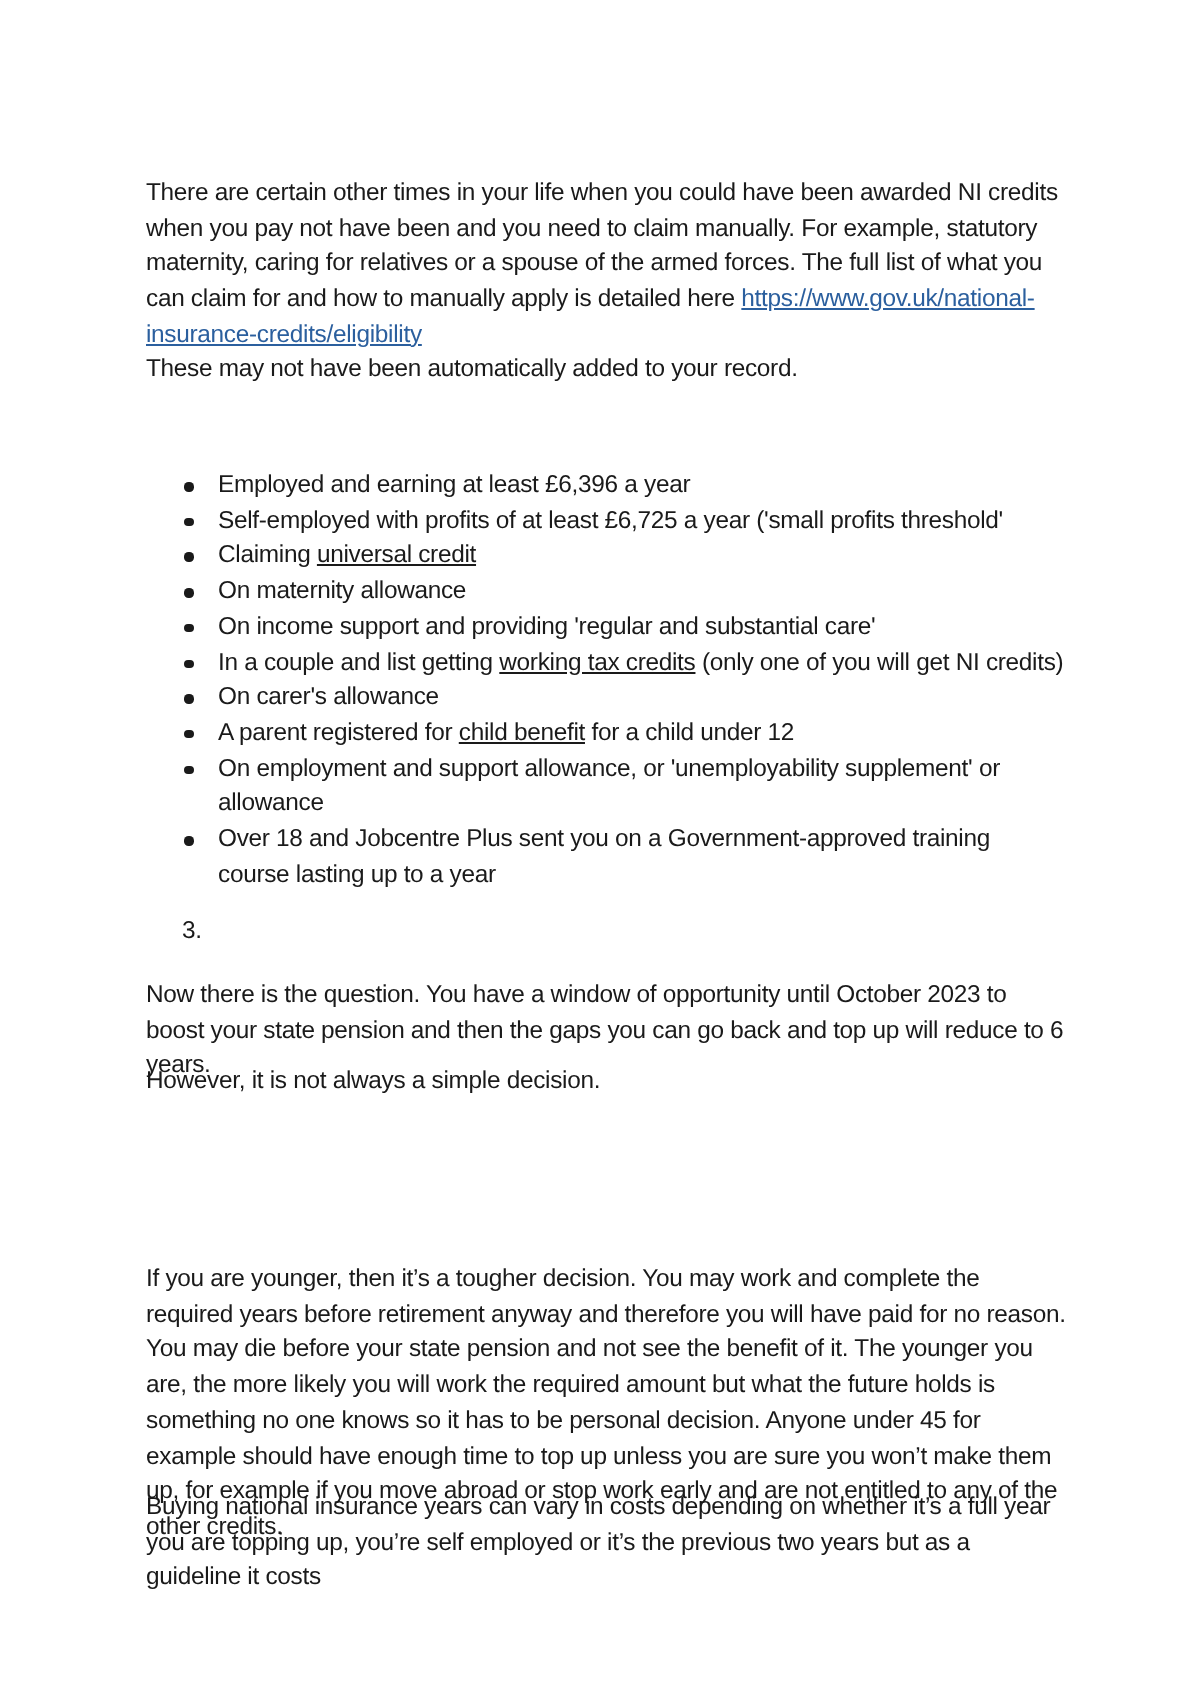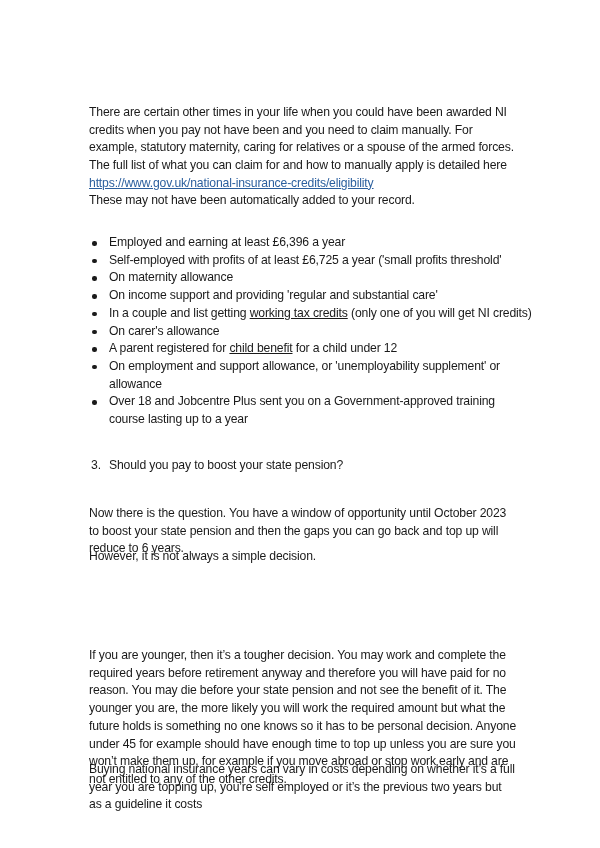--- a/index.html
+++ b/index.html
@@ -5,21 +5,21 @@
   html, body { margin: 0; padding: 0; background: #ffffff; }
   body { width: 600px; height: 848px; position: relative; overflow: hidden; }
   .page {
     position: absolute; left: 0; top: 0; width: 600px; height: 848px; background: #ffffff;
     font-family: "Liberation Sans", sans-serif; color: #1a1a1a;
   }
   .blk {
     position: absolute; left: 73px; width: 460px;
     font-size: 12.2px; line-height: 17.7px; letter-spacing: -0.15px;
   }
-  .blk p { margin: 16px; }
+  .blk p { margin: 0; }
   a.link { color: #2b5f9e; text-decoration: underline; }
   .u { text-decoration: underline; }
   ul.bullets { list-style: none; margin: 0; padding: 0; }
   ul.bullets li { position: relative; padding-left: 36px; }
   ul.bullets li .dot {
     position: absolute; left: 19px; top: 7px; width: 4.5px; height: 4.5px;
     background: #1a1a1a; border-radius: 50%;
   }
   .num-item { position: relative; padding-left: 36px; }
   .num-item .num { position: absolute; left: 18px; top: 0; }
@@ -35,34 +35,34 @@
 
   <div class="blk" style="top:176px;">
     <p>These may not have been automatically added to your record.</p>
   </div>
 
 
   <div class="blk" style="top:234px;">
     <ul class="bullets">
       <li><span class="dot"></span><span>Employed and earning at least £6,396 a year</span></li>
       <li><span class="dot"></span><span>Self-employed with profits of at least £6,725 a year ('small profits threshold'</span></li>
+      <li><span class="dot"></span><span>Claiming </span><span class="u">universal credit</span></li>
       <li><span class="dot"></span><span>On maternity allowance</span></li>
       <li><span class="dot"></span><span>On income support and providing 'regular and substantial care'</span></li>
       <li><span class="dot"></span><span>In a couple and list getting </span><span class="u">working tax credits</span><span> (only one of you will get NI credits)</span></li>
       <li><span class="dot"></span><span>On carer's allowance</span></li>
       <li><span class="dot"></span><span>A parent registered for </span><span class="u">child benefit</span><span> for a child under 12</span></li>
       <li><span class="dot"></span><span>On employment and support allowance, or 'unemployability supplement' or allowance</span></li>
       <li><span class="dot"></span><span>Over 18 and Jobcentre Plus sent you on a Government-approved training course lasting up to a year</span></li>
     </ul>
   </div>
 
   <div class="blk" style="top:457px;">
     <div class="num-item">
       <span class="num">3.</span>
-      <span>Should you pay to boost your state pension?</span>
     </div>
   </div>
 
   <div class="blk" style="top:489px;">
     <p>Now there is the question. You have a window of opportunity until October 2023 to boost your state pension and then the gaps you can go back and top up will reduce to 6 years.</p>
   </div>
 
   <div class="blk" style="top:532px;">
     <p>However, it is not always a simple decision.</p>
   </div>

